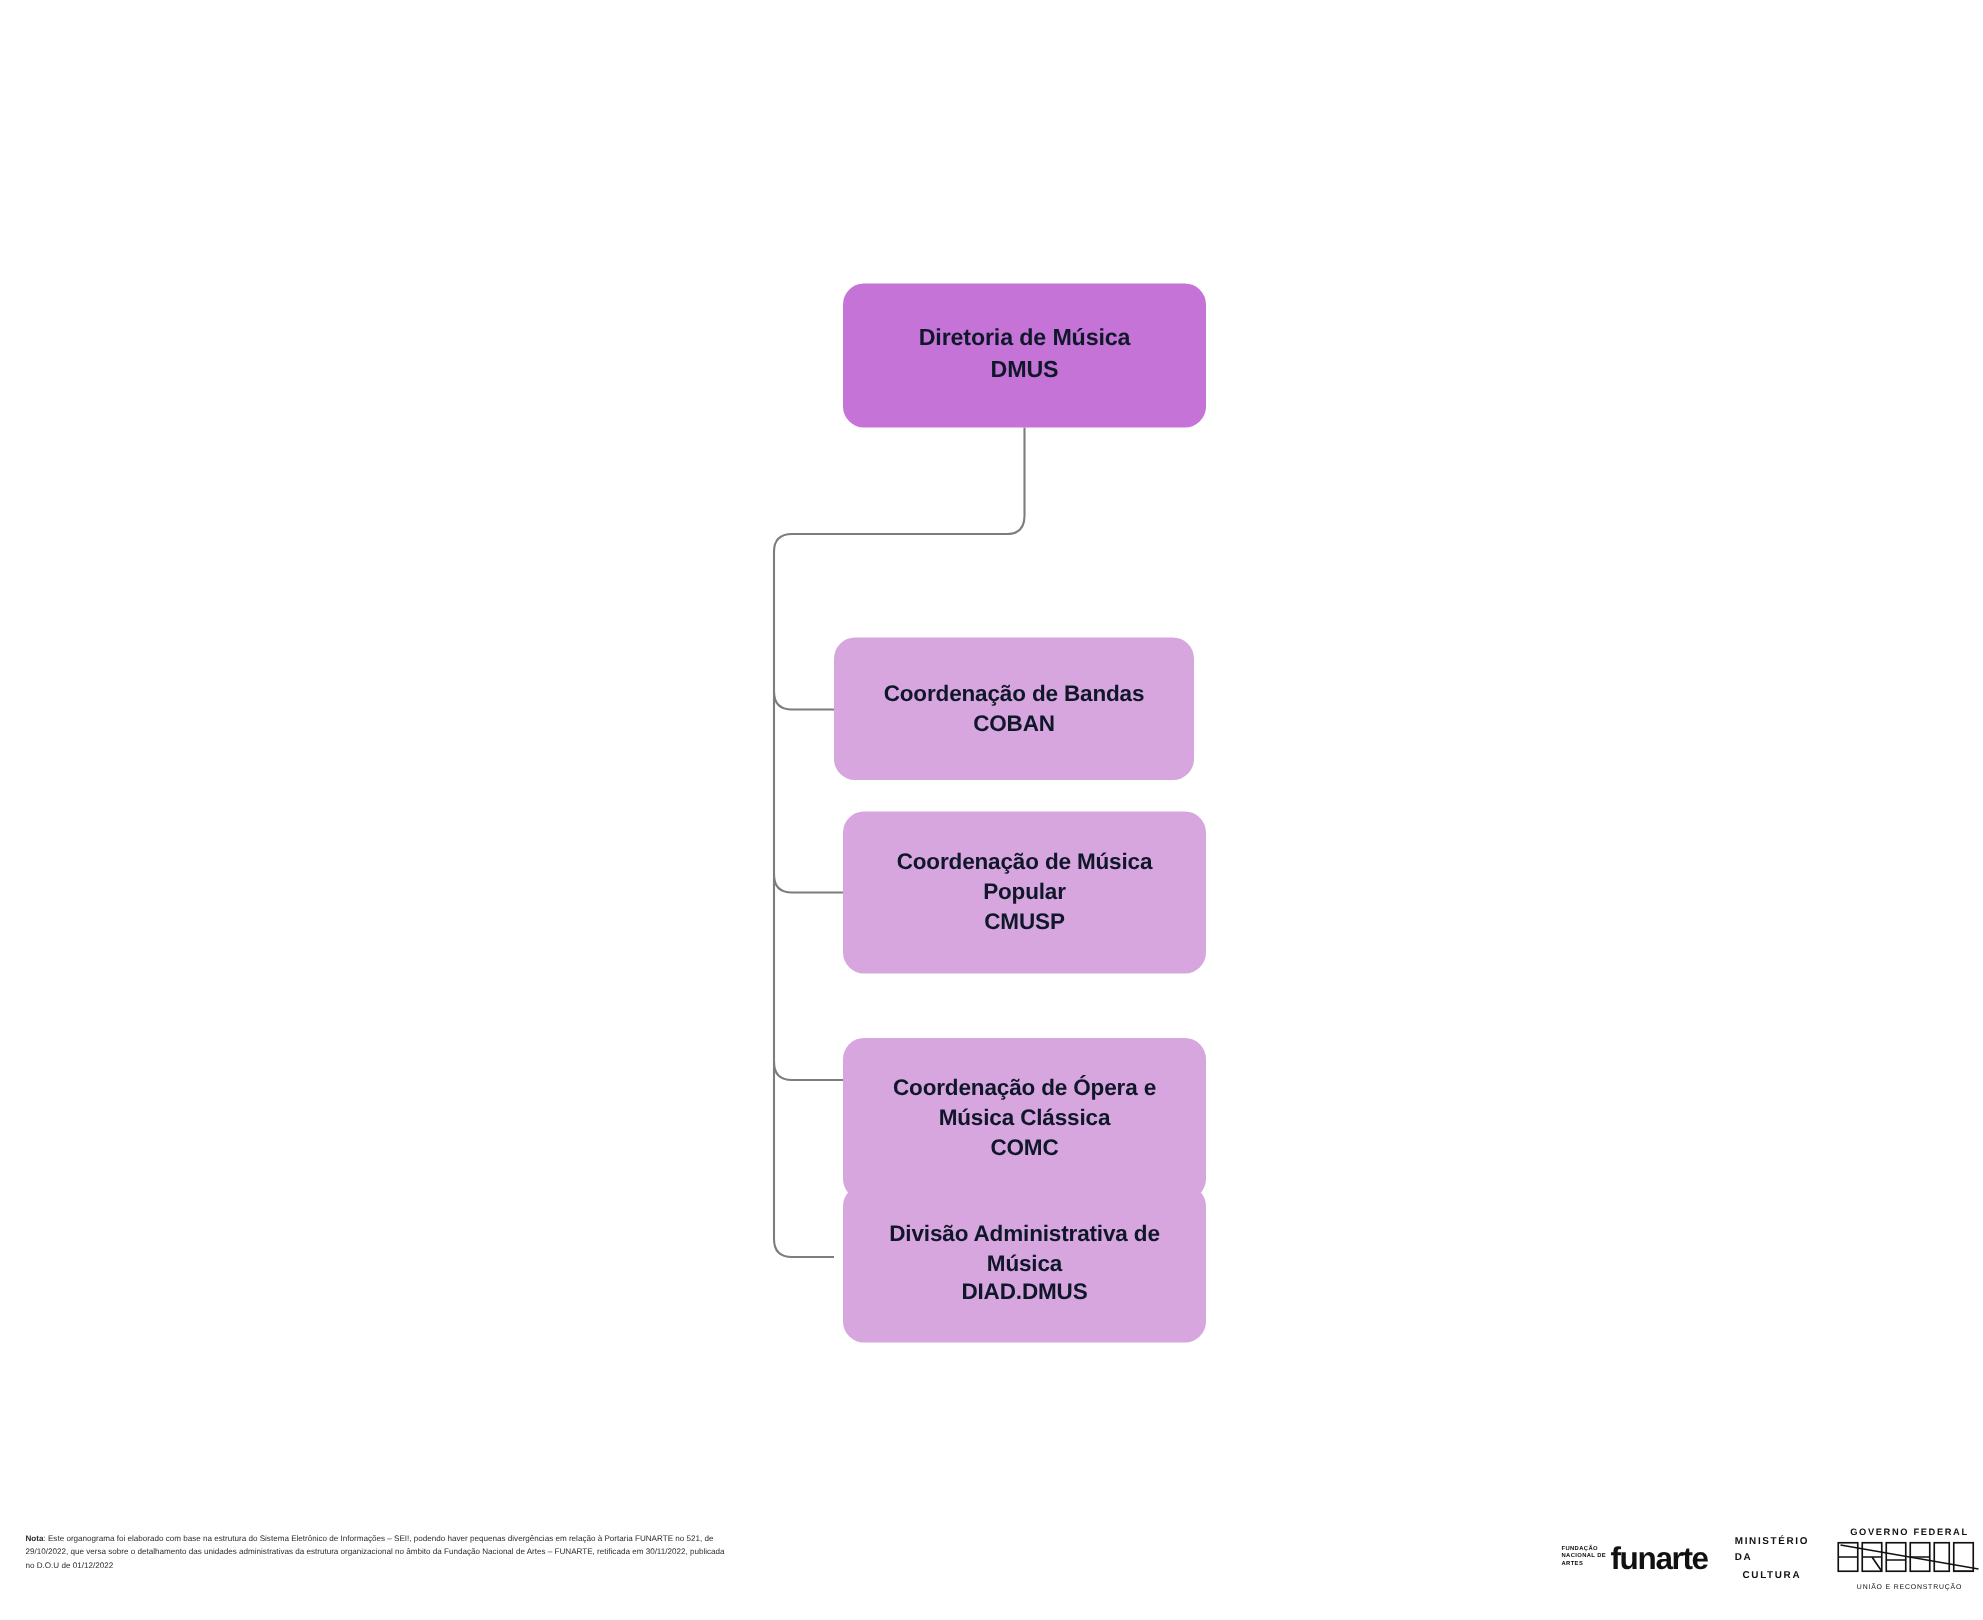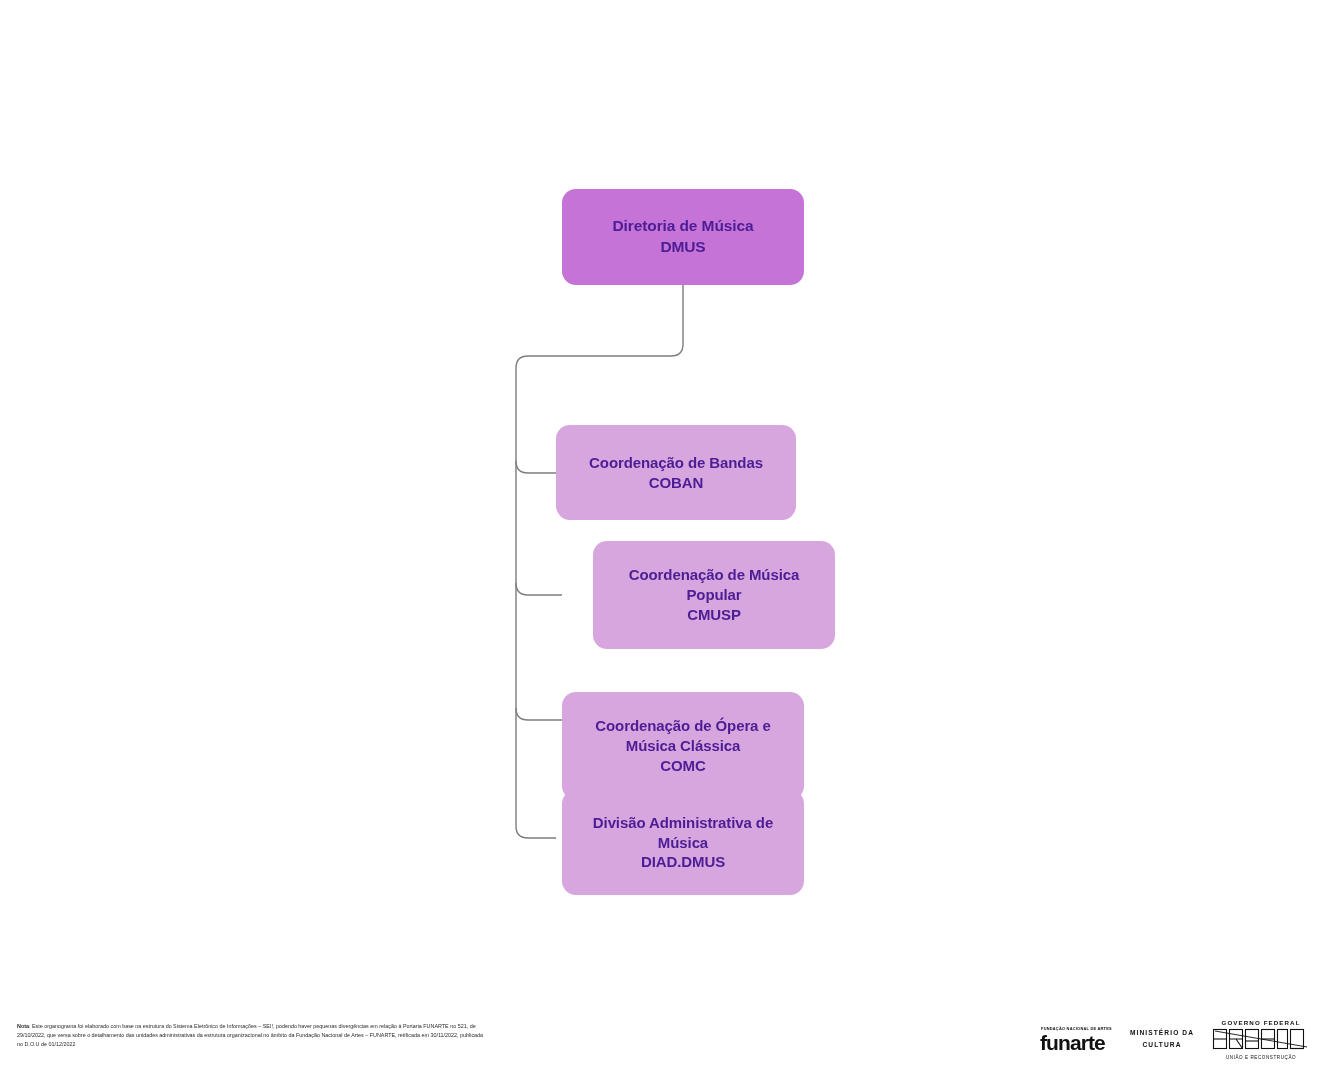--- a/index.html
+++ b/index.html
@@ -35,39 +35,39 @@
     position: absolute;
     box-sizing: border-box;
     border-radius: 14px;
     display: flex;
     align-items: center;
     justify-content: center;
     text-align: center;
     font-weight: bold;
     line-height: 1.33;
     letter-spacing: -0.1px;
-    color: #4c1d95;
+    color: #0f172a;
   }
 
   .node-root {
     left: 562px;
     top: 189px;
     width: 242px;
     height: 96px;
     background: #c573d6;
     font-size: 15.5px;
   }
 
   .node-child {
     background: #d8a6de;
     font-size: 15px;
   }
 
   .node-coban  { left: 556px; top: 425px; width: 240px; height: 95px; }
-  .node-cmusp  { left: 562px; top: 541px; width: 242px; height: 108px; margin-left: 31px; }
+  .node-cmusp  { left: 562px; top: 541px; width: 242px; height: 108px; }
   .node-comc   { left: 562px; top: 692px; width: 242px; height: 108px; }
   .node-diad   { left: 562px; top: 790px; width: 242px; height: 105px; }
 
   .node-label {
     display: block;
     white-space: pre-line;
     padding: 0 10px;
   }
 
   
@@ -91,21 +91,20 @@
     width: 282px;
     height: 62px;
     display: flex;
     align-items: center;
     justify-content: flex-start;
     gap: 18px;
   }
 
   .logo-funarte {
     display: flex;
-    flex-direction: column;
     align-items: flex-start;
     justify-content: center;
     color: #111;
   }
   .logo-funarte .f-top {
     font-size: 3.9px;
     letter-spacing: 0.25px;
     font-weight: bold;
     margin-bottom: 1px;
     margin-left: 1px;

